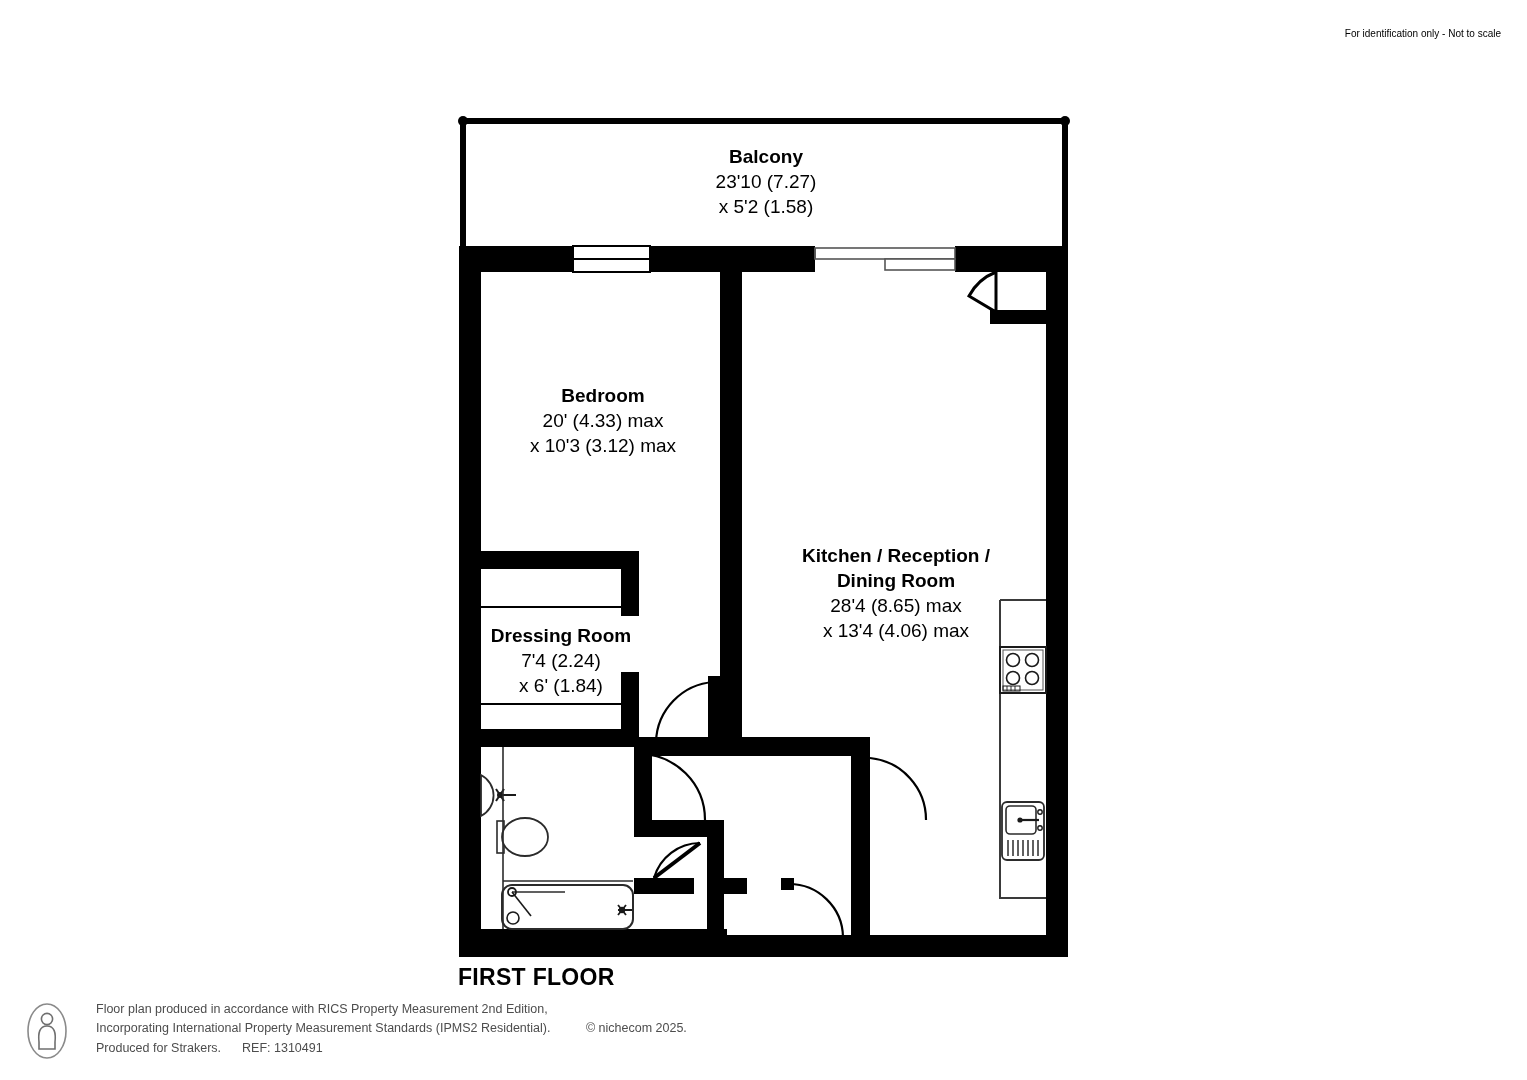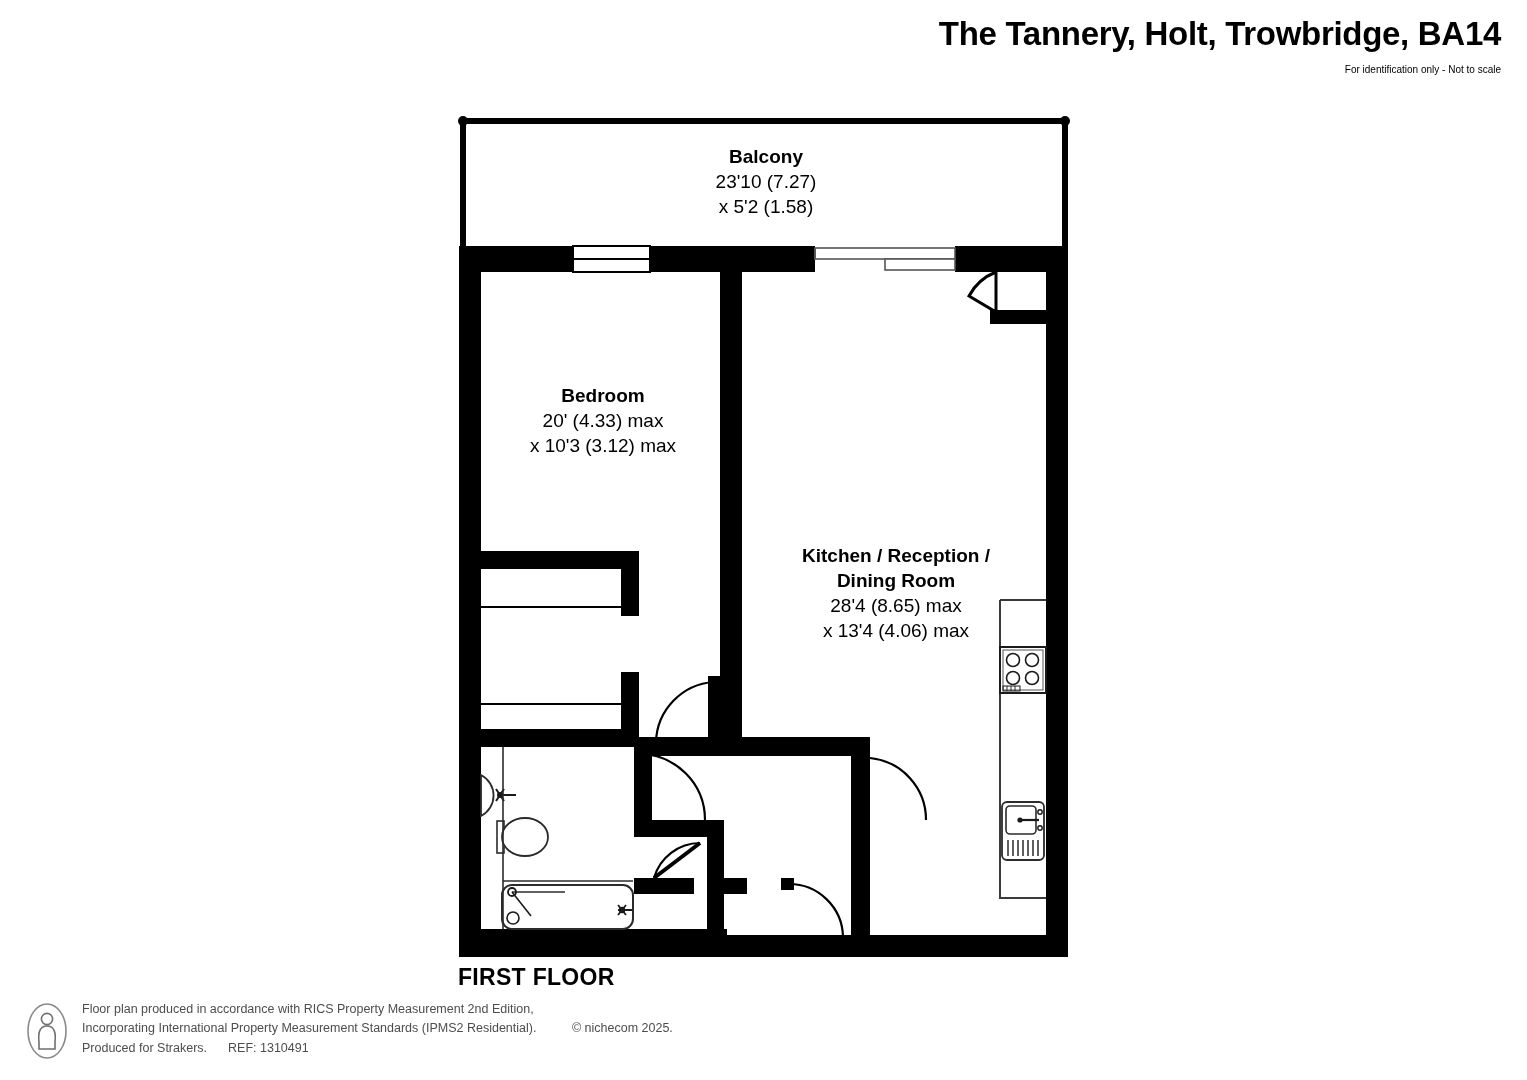--- a/index.html
+++ b/index.html
@@ -93,40 +93,39 @@
   }
 
   
   #footer {
     position: absolute;
     left: 26px;
     top: 1000px;
     width: 900px;
     display: flex;
     align-items: flex-start;
-    gap: 14px;
+    gap: 28px;
   }
   #footer-icon {
     flex: 0 0 auto;
     margin-top: 2px;
   }
   #footer-text {
     font-size: 12.5px;
     line-height: 1.55;
     color: #4d4d4d;
   }
   #footer-text .fline { white-space: nowrap; }
   #footer-text .copy { margin-left: 32px; }
   #footer-text .gap  { display: inline-block; width: 14px; }
 </style>
 </head>
 <body>
 
 <div id="header">
-  <div id="plan-title">The Tannery, Holt, Trowbridge, BA14</div>
   <div id="plan-disclaimer">For identification only - Not to scale</div>
 </div>
 
 <div id="plan-wrap">
 
 <svg id="plan-svg" width="1527" height="1000" viewBox="0 0 1527 1000">
 
   <g>
     <rect x="460" y="118" width="608" height="6" fill="#000"></rect>
     <rect x="460" y="118" width="6" height="132" fill="#000"></rect>
@@ -303,20 +302,25 @@
   <div class="rl-dim">x 10'3 (3.12) max</div>
 </div>
 
 <div class="room-label" id="label-kitchen">
   <div class="rl-name">Kitchen / Reception /</div>
   <div class="rl-name">Dining Room</div>
   <div class="rl-dim">28'4 (8.65) max</div>
   <div class="rl-dim">x 13'4 (4.06) max</div>
 </div>
 
+<div class="room-label" id="label-dressing">
+  <div class="rl-name">Dressing Room</div>
+  <div class="rl-dim">7'4 (2.24)</div>
+  <div class="rl-dim">x 6' (1.84)</div>
+</div>
 
 <div id="floor-caption">FIRST FLOOR</div>
 
 </div>
 
 <div id="footer">
   <div id="footer-icon">
     <svg width="42" height="58" viewBox="0 0 42 58">
       <ellipse cx="21" cy="29" rx="19" ry="27" fill="none" stroke="#8a8a8a" stroke-width="1.6"></ellipse>
       <circle cx="21" cy="17" r="5.6" fill="none" stroke="#6f6f6f" stroke-width="1.6"></circle>

